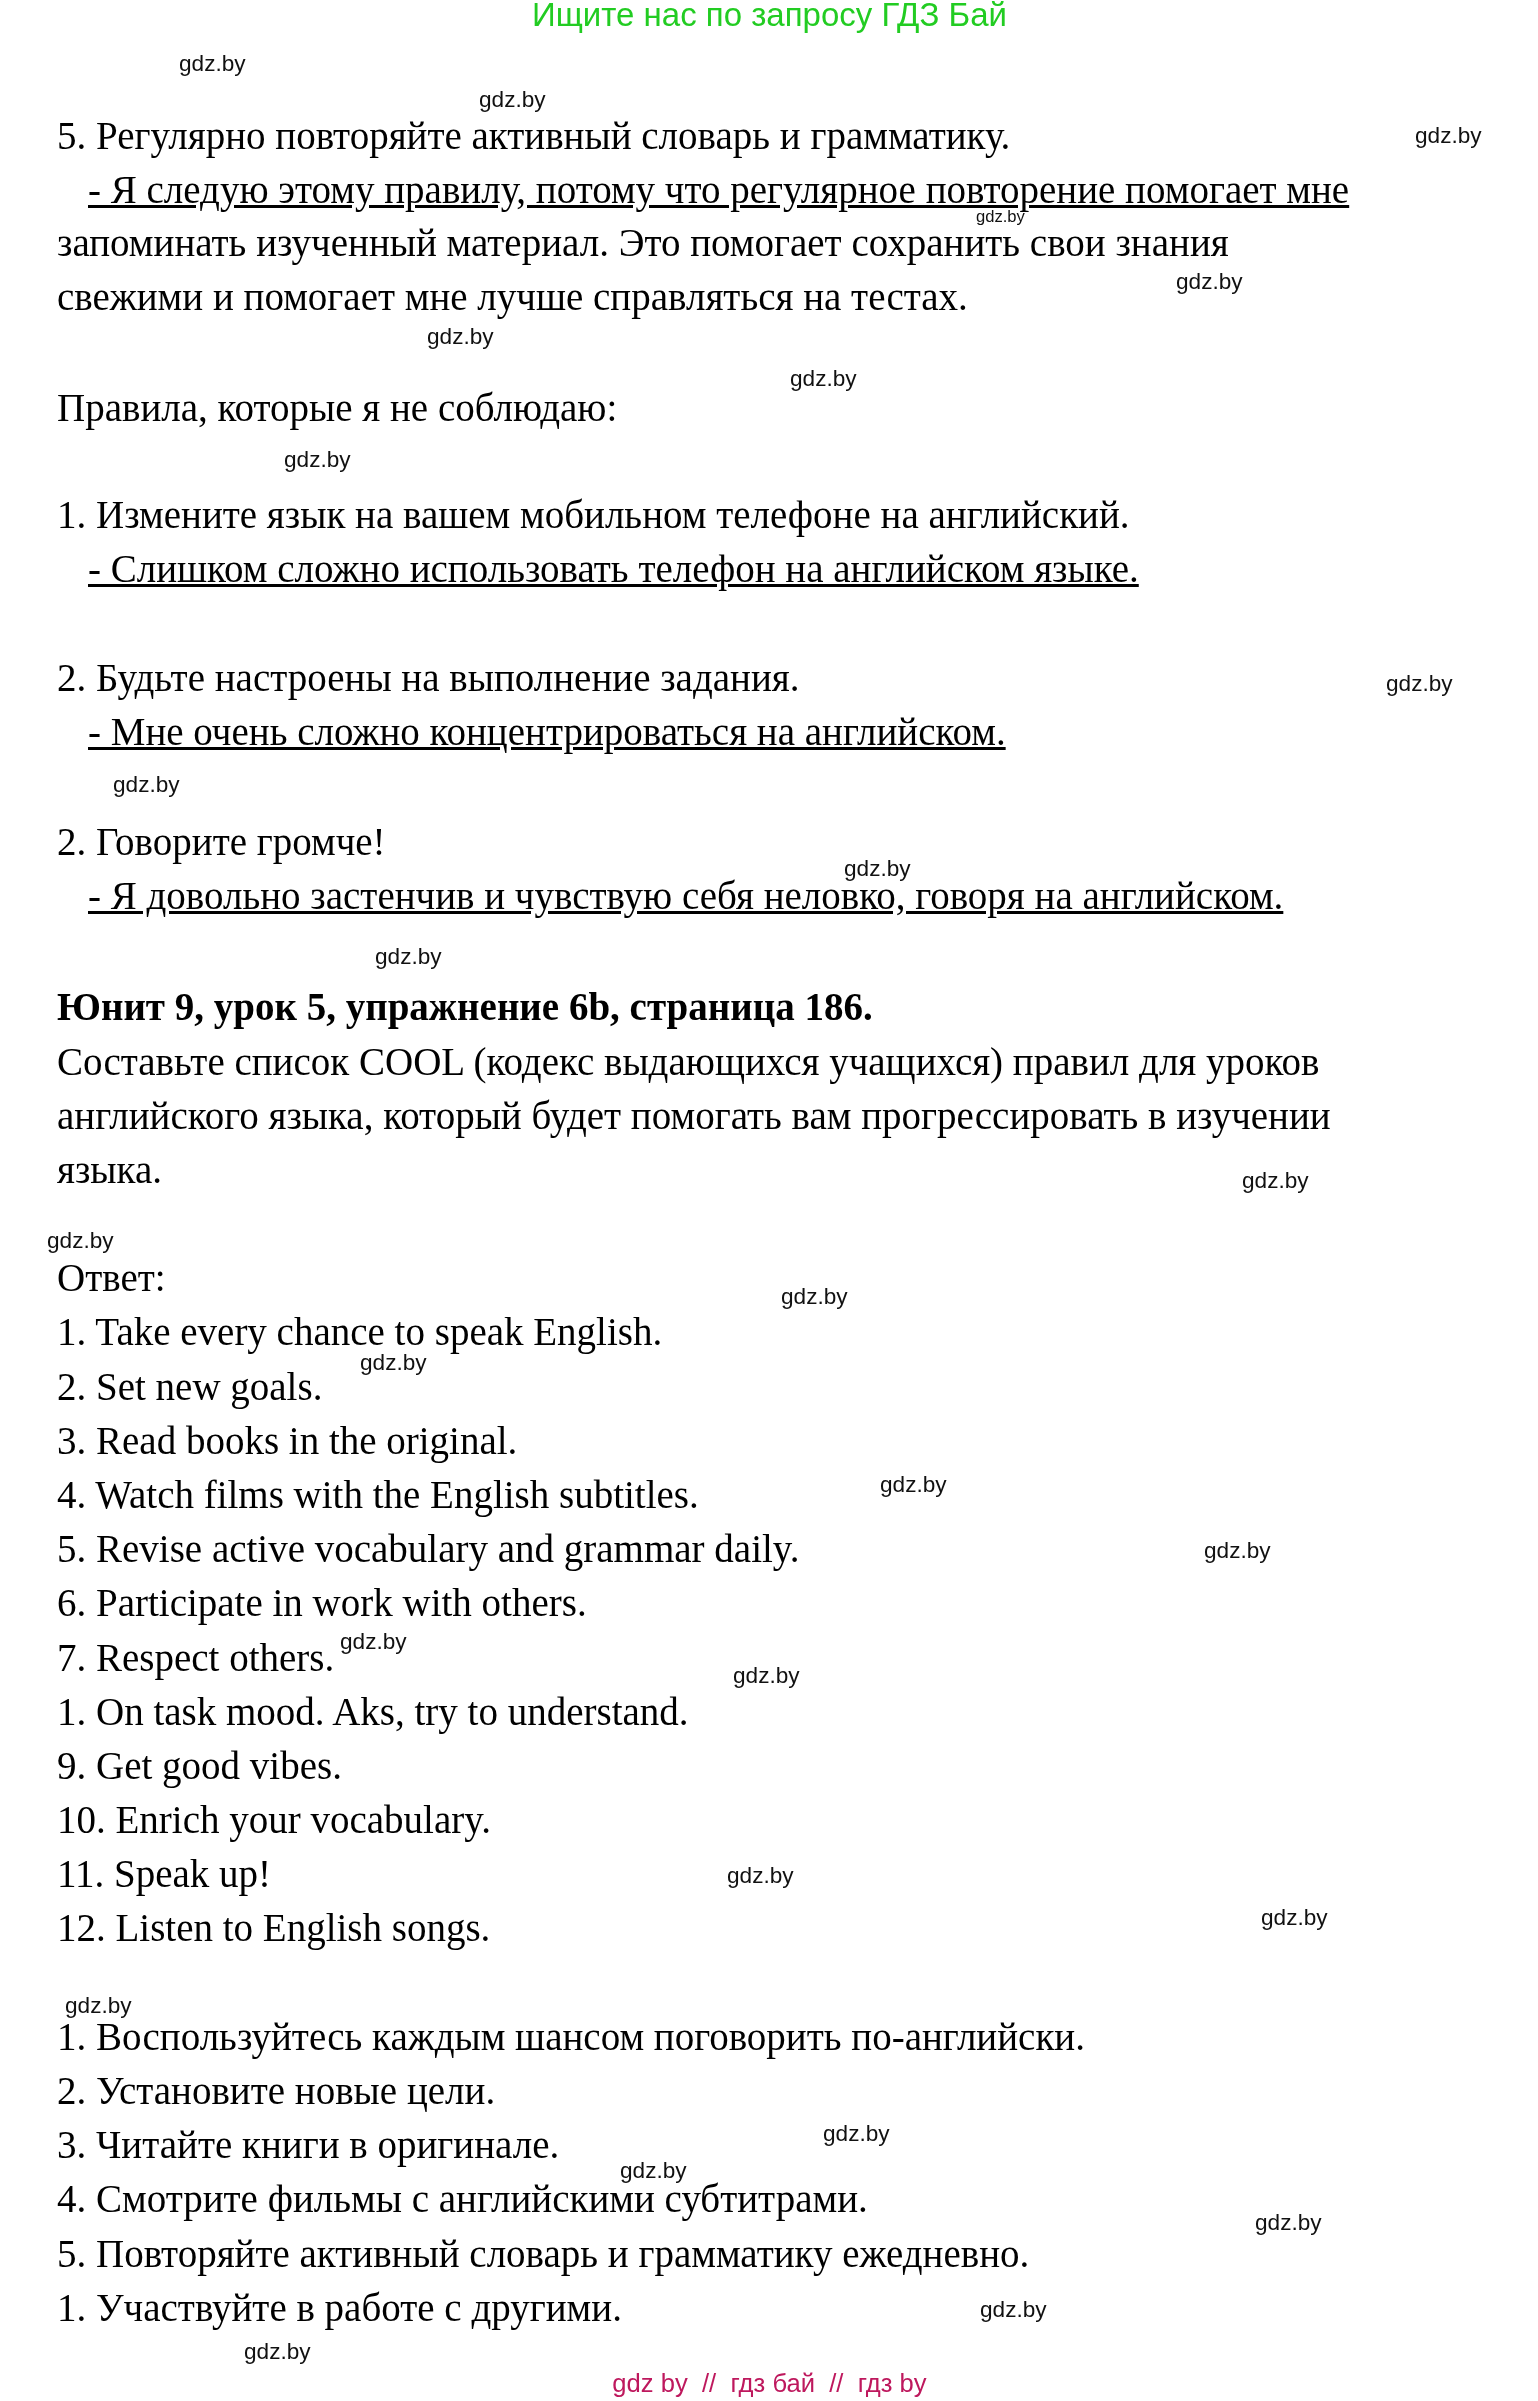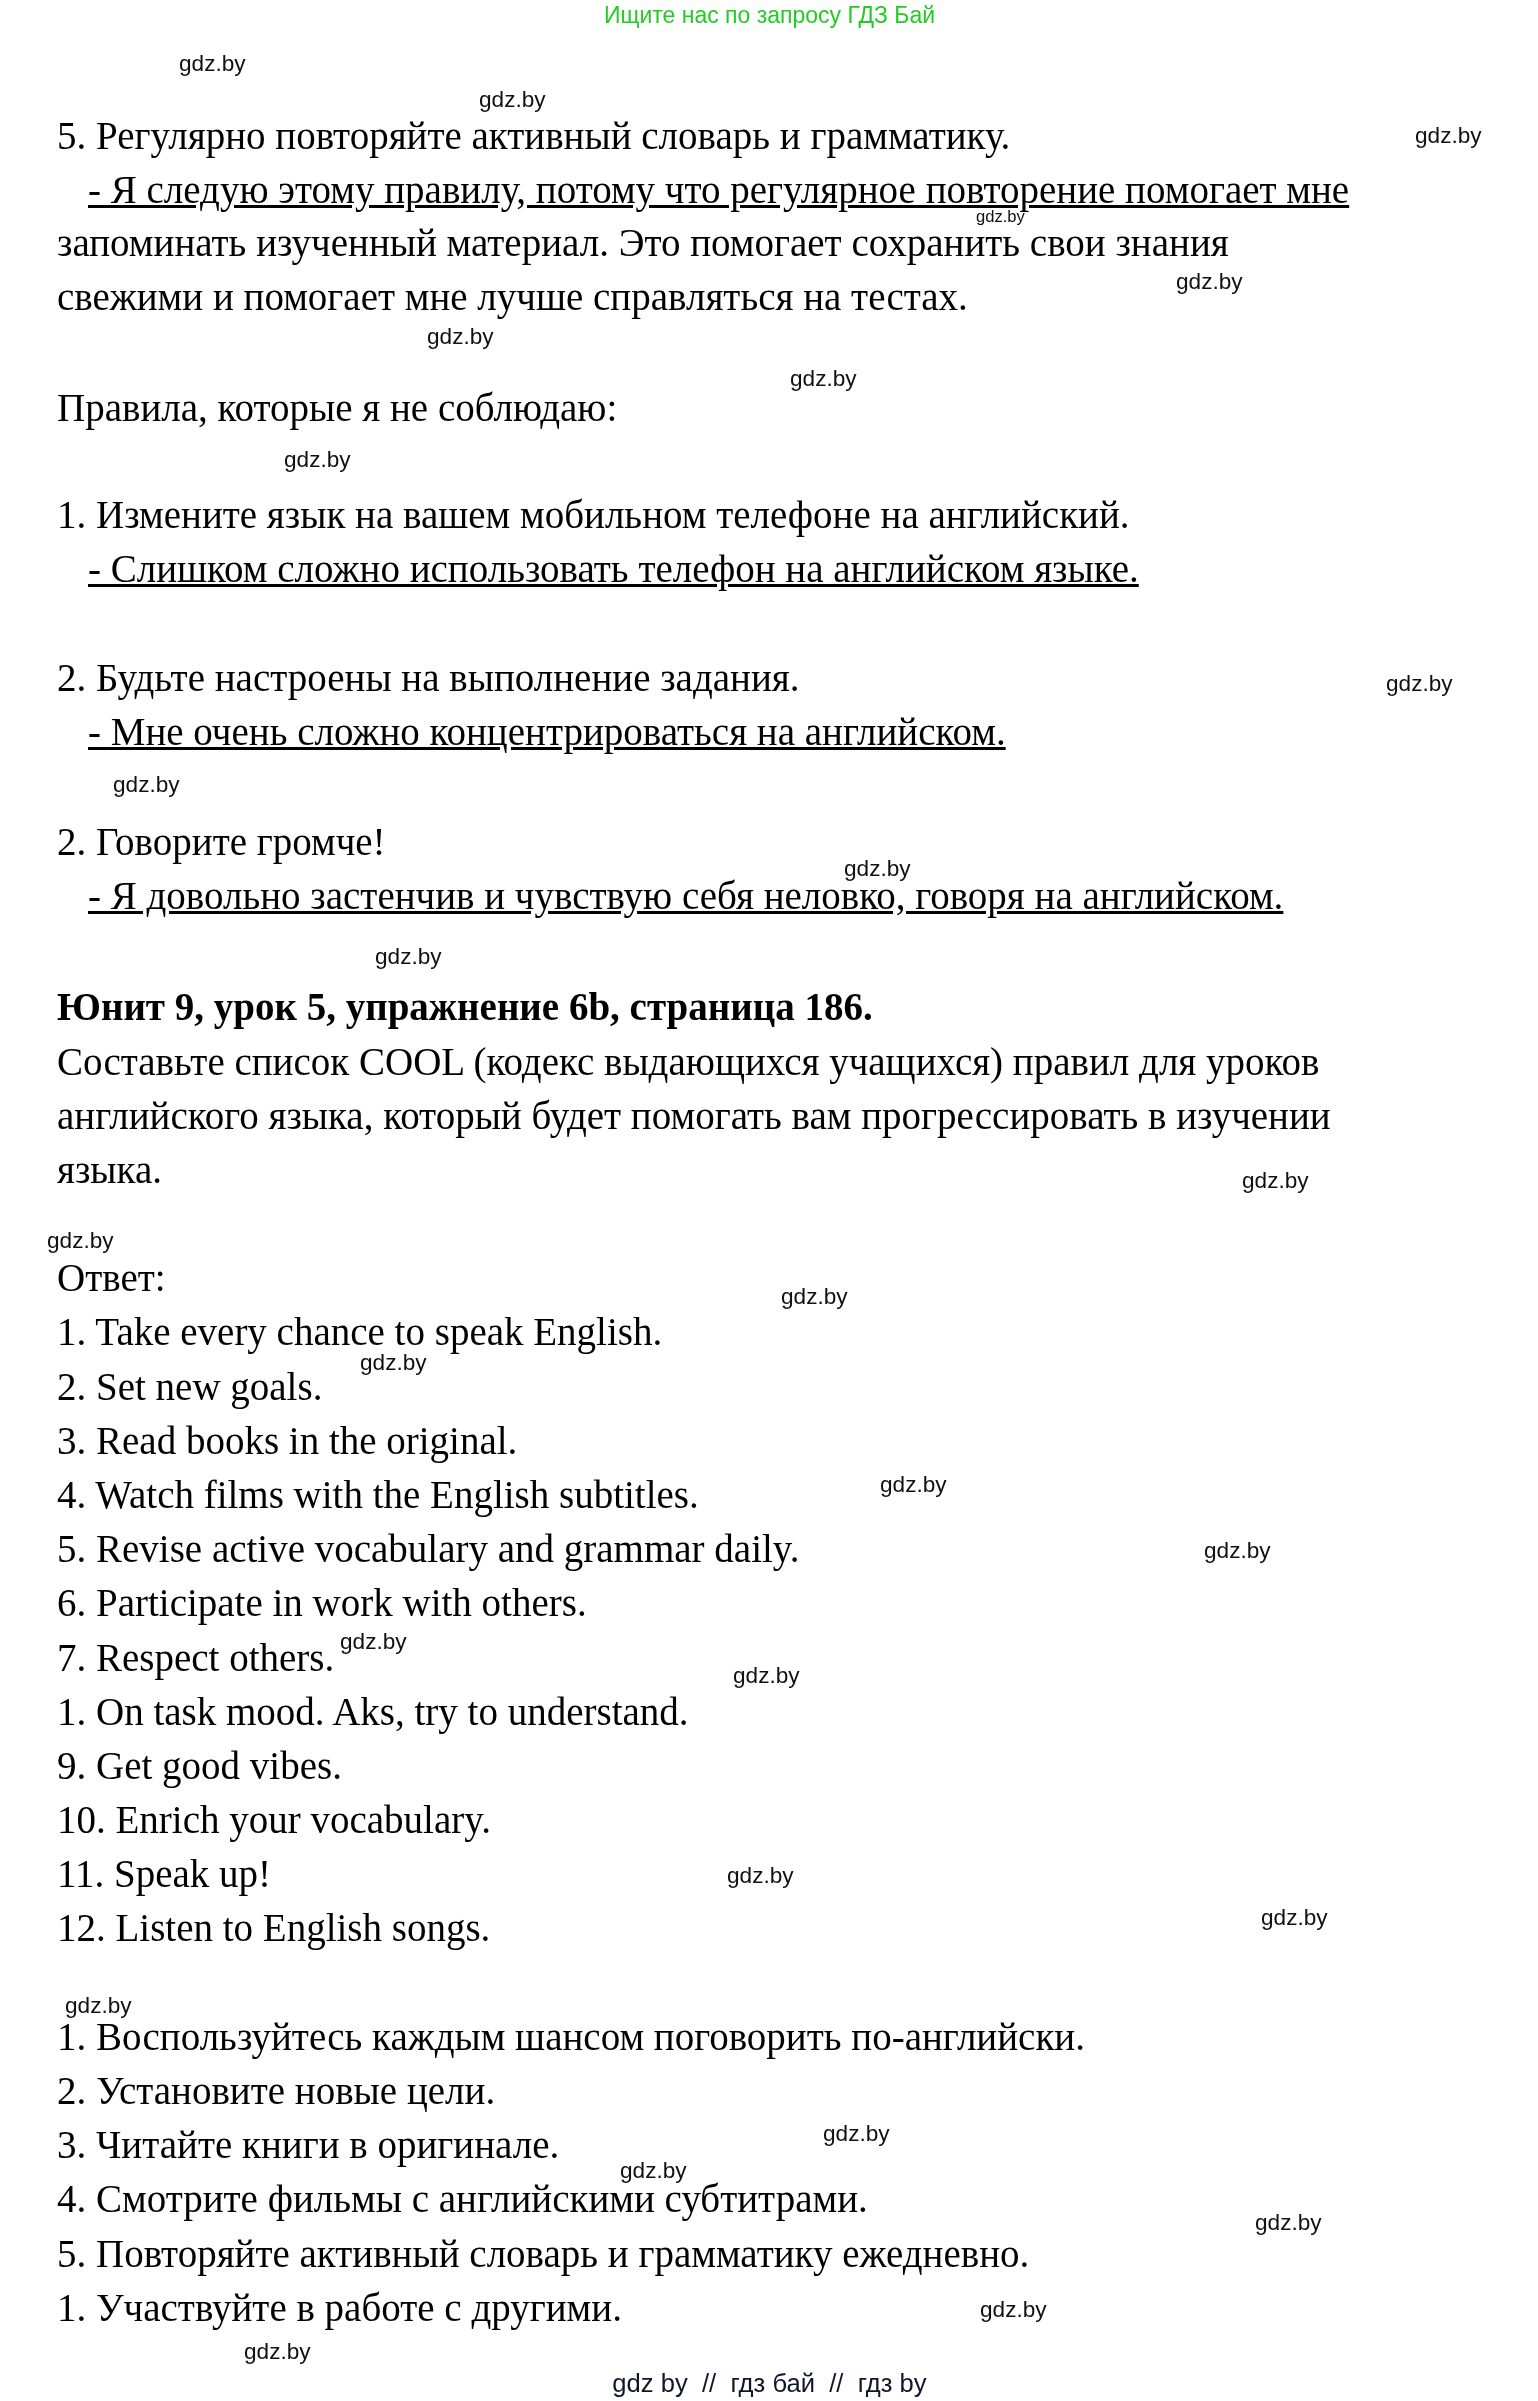--- a/index.html
+++ b/index.html
@@ -1,18 +1,18 @@
 <!DOCTYPE html>
 <html style="font-size:12px"><head>
 <meta charset="utf-8">
 <style>
   html, body { margin:0; padding:0; background:#ffffff; }
   body { width:1539px; height:2401px; position:relative; overflow:hidden; }
   .top-banner { position:absolute; top:0; left:0; width:1539px; text-align:center;
-    font-family:"Liberation Sans", sans-serif; font-size:23px; line-height:30px; }
+    font-family:"Liberation Sans", sans-serif; font-size:33px; line-height:30px; }
   .bottom-banner { position:absolute; top:2368px; left:0; width:1539px; text-align:center;
     font-family:"Liberation Sans", sans-serif; font-size:25.6px; line-height:30px; }
   .line { position:absolute; left:38px; font-family:"Liberation Serif", serif;
     font-size:39px; line-height:45px; color:#000; white-space:nowrap;margin-left:19px; }
   .line.indent { left:69px;text-decoration:underline; }
   .line.bold { font-weight:bold; }
   .wm { position:absolute; font-family:"Liberation Sans", sans-serif; font-size:22.6px;
     color:#111; line-height:25.6px; white-space:nowrap; }
   .wm.tiny { font-size:16.6px; line-height:18px; }
 </style>
@@ -87,14 +87,14 @@
 <div class="wm" style="left:733px;top:1663px">gdz.by</div>
 <div class="wm" style="left:727px;top:1863px">gdz.by</div>
 <div class="wm" style="left:1261px;top:1905px">gdz.by</div>
 <div class="wm" style="left:65px;top:1993px">gdz.by</div>
 <div class="wm" style="left:823px;top:2121px">gdz.by</div>
 <div class="wm" style="left:620px;top:2158px">gdz.by</div>
 <div class="wm" style="left:1255px;top:2210px">gdz.by</div>
 <div class="wm" style="left:980px;top:2297px">gdz.by</div>
 <div class="wm" style="left:244px;top:2339px">gdz.by</div>
 
-<div class="bottom-banner" style="color:#0f172a;white-space:pre">gdz by  //  гдз бай  //  гдз by</div>
+<div class="bottom-banner" style="color:#be185d;white-space:pre">gdz by  //  гдз бай  //  гдз by</div>
 
 
 </body></html>

